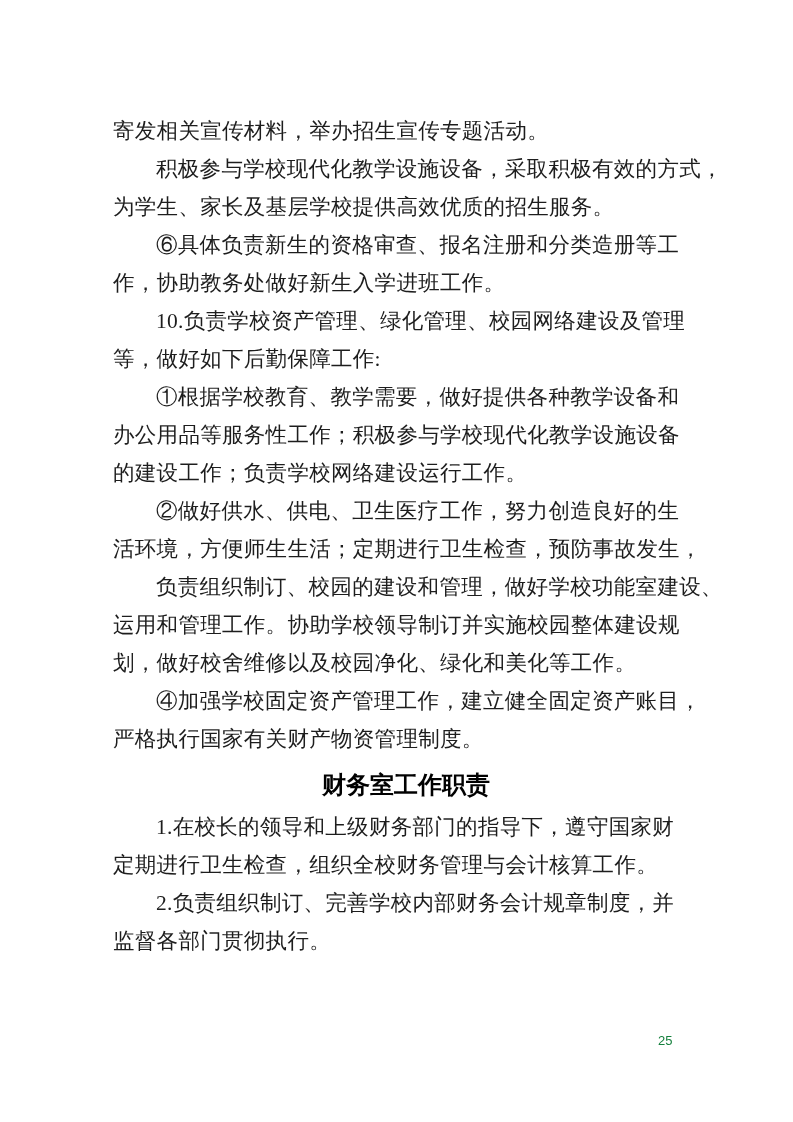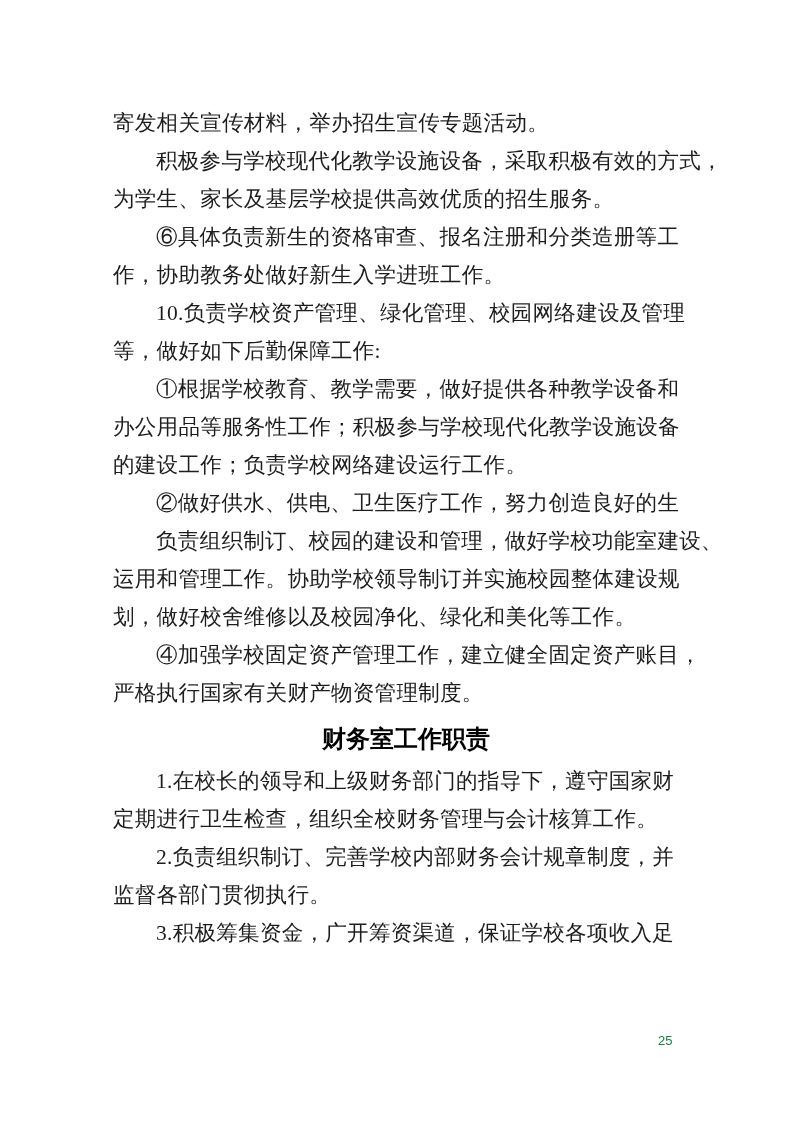--- a/index.html
+++ b/index.html
@@ -12,21 +12,21 @@
     width: 793px;
     height: 1122px;
     background: #ffffff;
     overflow: hidden;
     font-family: "Liberation Serif", serif;
     color: #1d1d1d;
   }
   .content {
     position: absolute;
     left: 113px;
-    top: 104px;
+    top: 112px;
     width: 586px;
   }
   .paragraph {
     margin: 0;
   }
   .line {
     font-size: 21.5px;
     line-height: 38px;
     letter-spacing: 0.3px;
     white-space: nowrap;
@@ -74,37 +74,35 @@
         <div class="line ind">10.负责学校资产管理、绿化管理、校园网络建设及管理</div>
         <div class="line">等，做好如下后勤保障工作:</div>
       </div>
       <div class="paragraph">
         <div class="line ind">①根据学校教育、教学需要，做好提供各种教学设备和</div>
         <div class="line">办公用品等服务性工作；积极参与学校现代化教学设施设备</div>
         <div class="line">的建设工作；负责学校网络建设运行工作。</div>
       </div>
       <div class="paragraph">
         <div class="line ind">②做好供水、供电、卫生医疗工作，努力创造良好的生</div>
+        <div class="line">活环境，方便师生生活；定期进行卫生检查，预防事故发生，</div>
       </div>
       <div class="paragraph">
         <div class="line ind">负责组织制订、校园的建设和管理，做好学校功能室建设、</div>
         <div class="line">运用和管理工作。协助学校领导制订并实施校园整体建设规</div>
         <div class="line">划，做好校舍维修以及校园净化、绿化和美化等工作。</div>
       </div>
       <div class="paragraph">
         <div class="line ind">④加强学校固定资产管理工作，建立健全固定资产账目，</div>
         <div class="line">严格执行国家有关财产物资管理制度。</div>
       </div>
       <div class="heading">财务室工作职责</div>
       <div class="paragraph">
         <div class="line ind">1.在校长的领导和上级财务部门的指导下，遵守国家财</div>
         <div class="line">定期进行卫生检查，组织全校财务管理与会计核算工作。</div>
       </div>
       <div class="paragraph">
         <div class="line ind">2.负责组织制订、完善学校内部财务会计规章制度，并</div>
         <div class="line">监督各部门贯彻执行。</div>
       </div>
-      <div class="paragraph">
-        <div class="line ind">3.积极筹集资金，广开筹资渠道，保证学校各项收入足</div>
-      </div>
     </div>
   <div class="page-number">25</div>
 </div>
 
 </body></html>

